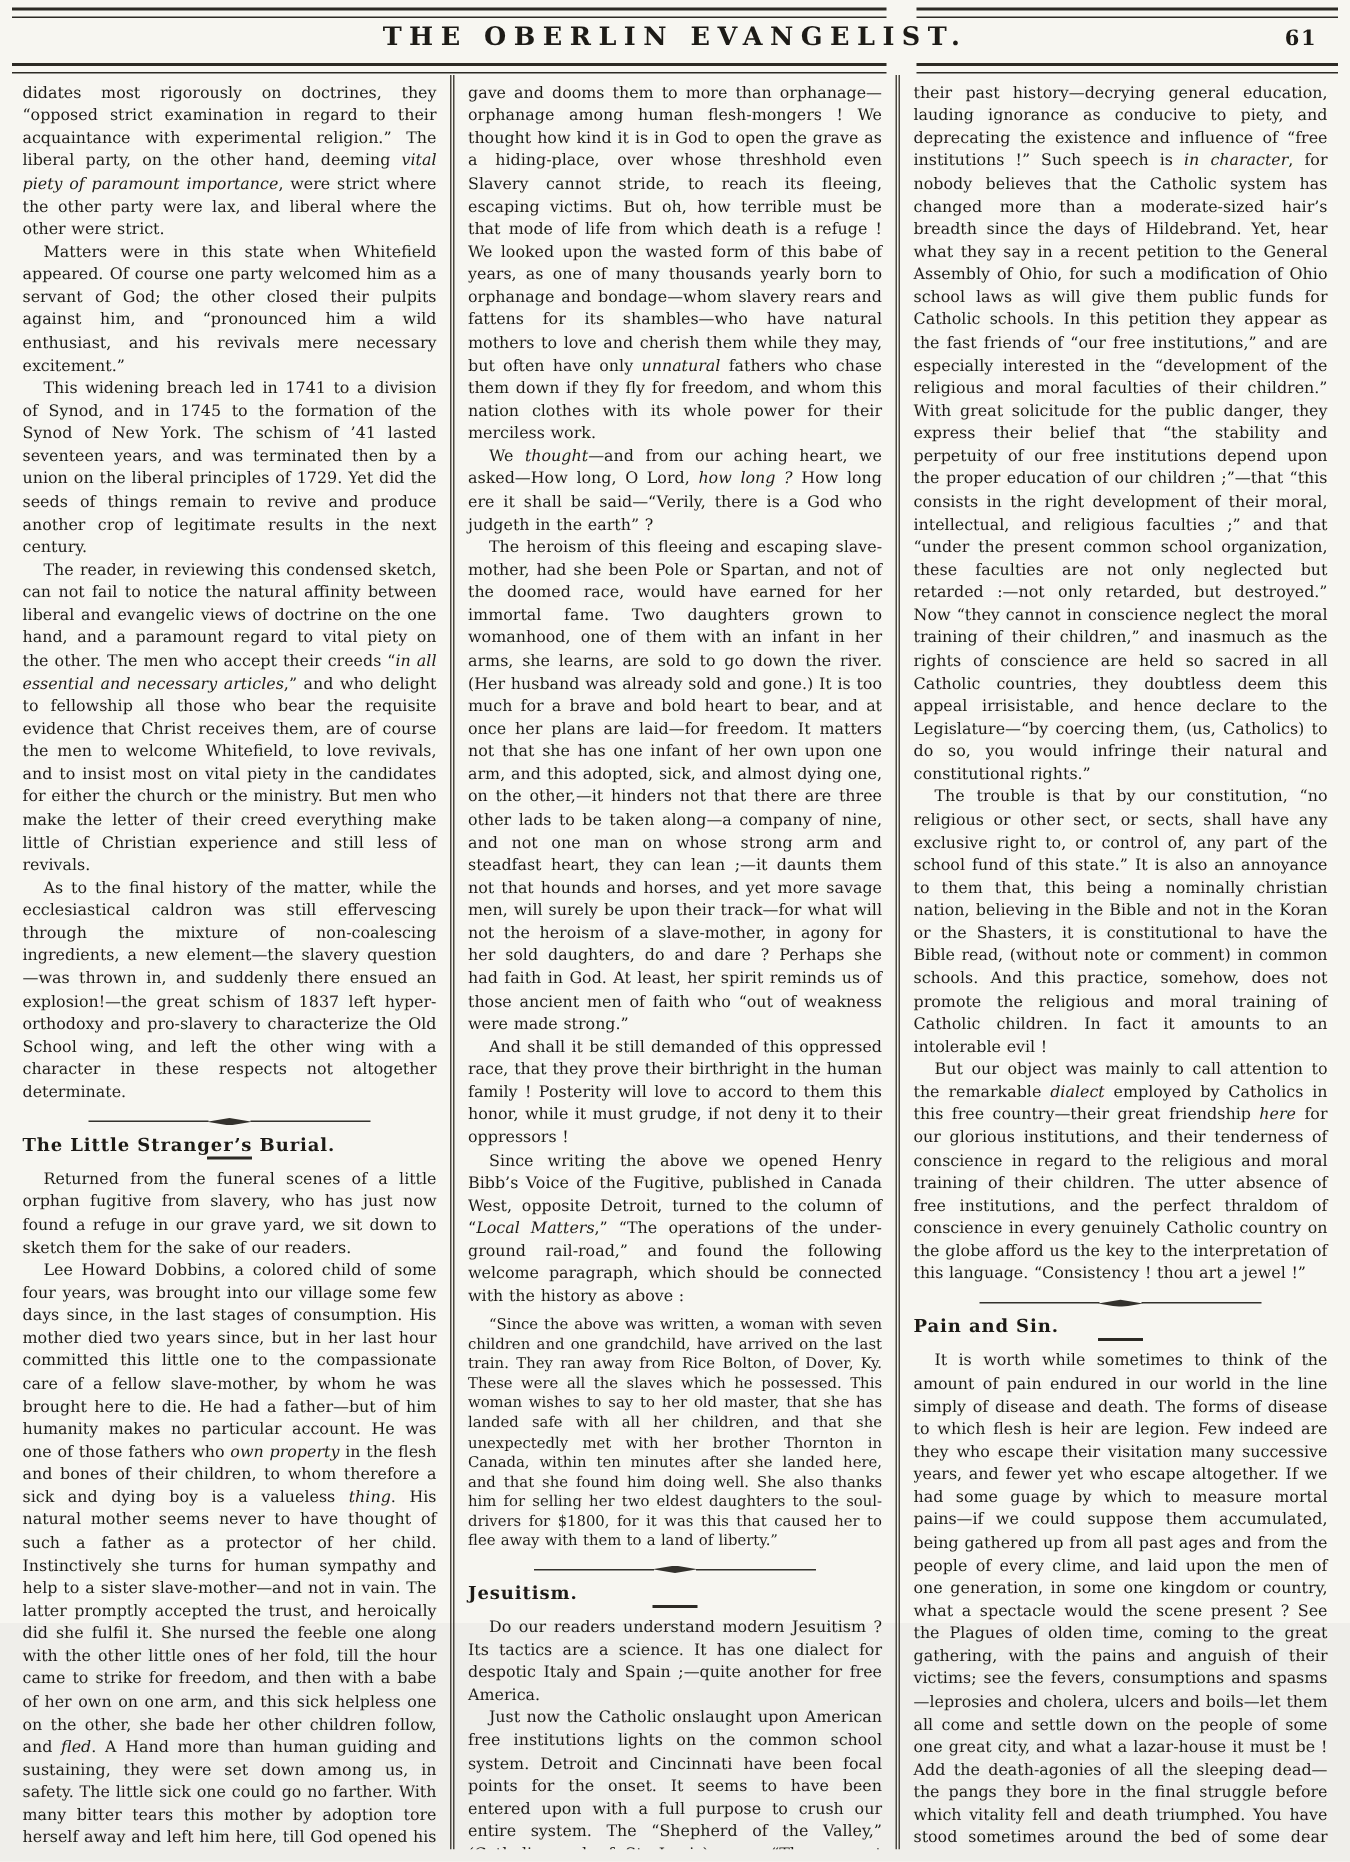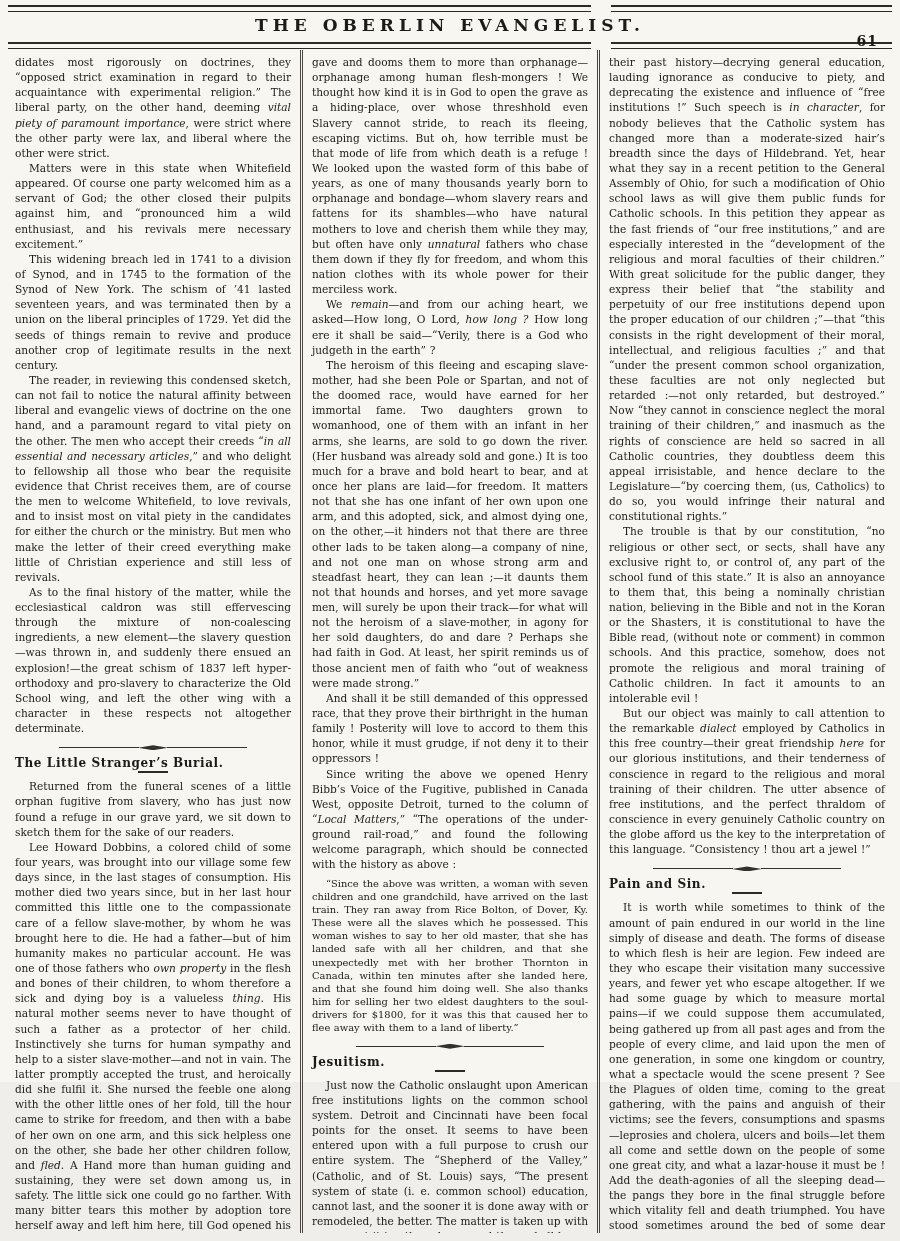--- a/index.html
+++ b/index.html
@@ -20,21 +20,21 @@
   .rules-right{flex:1;}
   .rule-double{height:4px;border-top:2px solid #2c2a25;border-bottom:1px solid #2c2a25;}
   .title-row{position:relative;height:30px;}
   .paper-title{
     position:absolute;left:0;right:0;top:3px;margin:0;
     text-align:center;font-size:17px;font-weight:bold;letter-spacing:5px;
     white-space:nowrap;
   }
   .page-number{
     position:absolute;right:14px;top:6px;
-    font-weight:bold;font-size:14px;letter-spacing:1px;margin-top:15px;
+    font-weight:bold;font-size:14px;letter-spacing:1px;
   }
   
   .columns{
     display:flex;align-items:stretch;
     height:1183px;margin:1px 6px 0;overflow:hidden;
   }
   .col{
     flex:1 1 0;min-width:0;box-sizing:border-box;
     padding:5px 9px 0;overflow:hidden;
   }
@@ -94,32 +94,33 @@
           <span class="dd"></span>
           <span class="dl"></span>
         </div>
         <h2 class="section-heading">The Little Stranger’s Burial.</h2>
         <div class="heading-rule"></div>
         <p class="para">Returned from the funeral scenes of a little orphan fugitive from slavery, who has just now found a refuge in our grave yard, we sit down to sketch them for the sake of our readers.</p>
         <p class="para">Lee Howard Dobbins, a colored child of some four years, was brought into our village some few days since, in the last stages of consumption.  His mother died two years since, but in her last hour committed this little one to the compassionate care of a fellow slave-mother, by whom he was brought here to die.  He had a father—but of him humanity makes no particular account.  He was one of those fathers who <i>own property</i> in the flesh and bones of their children, to whom therefore a sick and dying boy is a valueless <i>thing</i>.  His natural mother seems never to have thought of such a father as a protector of her child.  Instinctively she turns for human sympathy and help to a sister slave-mother—and not in vain.  The latter promptly accepted the trust, and heroically did she fulfil it.  She nursed the feeble one along with the other little ones of her fold, till the hour came to strike for freedom, and then with a babe of her own on one arm, and this sick helpless one on the other, she bade her other children follow, and <i>fled</i>.  A Hand more than human guiding and sustaining, they were set down among us, in safety.  The little sick one could go no farther. With many bitter tears this mother by adoption tore herself away and left him here, till God opened his Great House of Refuge, and took the fugitive orphan </p>
       </section>
     <section class="col">
         <p class="para no-indent">gave and dooms them to more than orphanage—orphanage among human flesh-mongers !  We thought how kind it is in God to open the grave as a hiding-place, over whose threshhold even Slavery cannot stride, to reach its fleeing, escaping victims.  But oh, how terrible must be that mode of life from which death is a refuge ! We looked upon the wasted form of this babe of years, as one of many thousands yearly born to orphanage and bondage—whom slavery rears and fattens for its shambles—who have natural mothers to love and cherish them while they may, but often have only <i>unnatural</i> fathers who chase them down if they fly for freedom, and whom this nation clothes with its whole power for their merciless work.</p>
-        <p class="para">We <i>remain</i>—and from our aching heart, we asked—How long, O Lord, <i>how long ?</i>  How long ere it shall be said—“Verily, there is a God who judgeth in the earth” ?</p>
+        <p class="para">We <i>thought</i>—and from our aching heart, we asked—How long, O Lord, <i>how long ?</i>  How long ere it shall be said—“Verily, there is a God who judgeth in the earth” ?</p>
         <p class="para">The heroism of this fleeing and escaping slave-mother, had she been Pole or Spartan, and not of the doomed race, would have earned for her immortal fame.  Two daughters grown to womanhood, one of them with an infant in her arms, she learns, are sold to go down the river.  (Her husband was already sold and gone.)  It is too much for a brave and bold heart to bear, and at once her plans are laid—for freedom.  It matters not that she has one infant of her own upon one arm, and this adopted, sick, and almost dying one, on the other,—it hinders not that there are three other lads to be taken along—a company of nine, and not one man on whose strong arm and steadfast heart, they can lean ;—it daunts them not that hounds and horses, and yet more savage men, will surely be upon their track—for what will not the heroism of a slave-mother, in agony for her sold daughters, do and dare ?  Perhaps she had faith in God.  At least, her spirit reminds us of those ancient men of faith who “out of weakness were made strong.”</p>
         <p class="para">And shall it be still demanded of this oppressed race, that they prove their birthright in the human family ! Posterity will love to accord to them this honor, while it must grudge, if not deny it to their oppressors !</p>
         <p class="para">Since writing the above we opened Henry Bibb’s Voice of the Fugitive, published in Canada West, opposite Detroit, turned to the column of “<i>Local Matters</i>,” “The operations of the under-ground rail-road,” and found the following welcome paragraph, which should be connected with the history as above :</p>
         <p class="para small">“Since the above was written, a woman with seven children and one grandchild, have arrived on the last train.  They ran away from Rice Bolton, of Dover, Ky. These were all the slaves which he possessed.  This woman wishes to say to her old master, that she has landed safe with all her children, and that she unexpectedly met with her brother Thornton in Canada, within ten minutes after she landed here, and that she found him doing well.  She also thanks him for selling her two eldest daughters to the soul-drivers for $1800, for it was this that caused her to flee away with them to a land of liberty.”</p>
         <div class="divider">
           <span class="dl"></span>
           <span class="dd"></span>
           <span class="dl"></span>
         </div>
         <h2 class="section-heading">Jesuitism.</h2>
         <div class="heading-rule"></div>
+        <p class="para">Do our readers understand modern Jesuitism ?  Its tactics are a science.  It has one dialect for despotic Italy and Spain ;—quite another for free America.</p>
         <p class="para">Just now the Catholic onslaught upon American free institutions lights on the common school system.  Detroit and Cincinnati have been focal points for the onset.  It seems to have been entered upon with a full purpose to crush our entire system.  The “Shepherd of the Valley,” (Catholic, and of St. Louis) says, “The present system of state (i. e. common school) education, cannot last, and the sooner it is done away with or remodeled, the better. The matter is taken up with proper spirit in other places, and there shall be no rest or compromise till it is properly adjusted.”</p>
       </section>
     <section class="col">
         <p class="para no-indent">their past history—decrying general education, lauding ignorance as conducive to piety, and deprecating the existence and influence of “free institutions !”  Such speech is <i>in character</i>, for nobody believes that the Catholic system has changed more than a moderate-sized hair’s breadth since the days of Hildebrand.  Yet, hear what they say in a recent petition to the General Assembly of Ohio, for such a modification of Ohio school laws as will give them public funds for Catholic schools.  In this petition they appear as the fast friends of “our free institutions,” and are especially interested in the “development of the religious and moral faculties of their children.”  With great solicitude for the public danger, they express their belief that “the stability and perpetuity of our free institutions depend upon the proper education of our children ;”—that “this consists in the right development of their moral, intellectual, and religious faculties ;” and that “under the present common school organization, these faculties are not only neglected but retarded :—not only retarded, but destroyed.” Now “they cannot in conscience neglect the moral training of their children,” and inasmuch as the rights of conscience are held so sacred in all Catholic countries, they doubtless deem this appeal irrisistable, and hence declare to the Legislature—“by coercing them, (us, Catholics) to do so, you would infringe their natural and constitutional rights.”</p>
         <p class="para">The trouble is that by our constitution, “no religious or other sect, or sects, shall have any exclusive right to, or control of, any part of the school fund of this state.” It is also an annoyance to them that, this being a nominally christian nation, believing in the Bible and not in the Koran or the Shasters, it is constitutional to have the Bible read, (without note or comment) in common schools.  And this practice, somehow, does not promote the religious and moral training of Catholic children.  In fact it amounts to an intolerable evil !</p>
         <p class="para">But our object was mainly to call attention to the remarkable <i>dialect</i> employed by Catholics in this free country—their great friendship <i>here</i> for our glorious institutions, and their tenderness of conscience in regard to the religious and moral training of their children.  The utter absence of free institutions, and the perfect thraldom of conscience in every genuinely Catholic country on the globe afford us the key to the interpretation of this language.  “Consistency ! thou art a jewel !”</p>
         <div class="divider">
           <span class="dl"></span>
           <span class="dd"></span>
           <span class="dl"></span>

